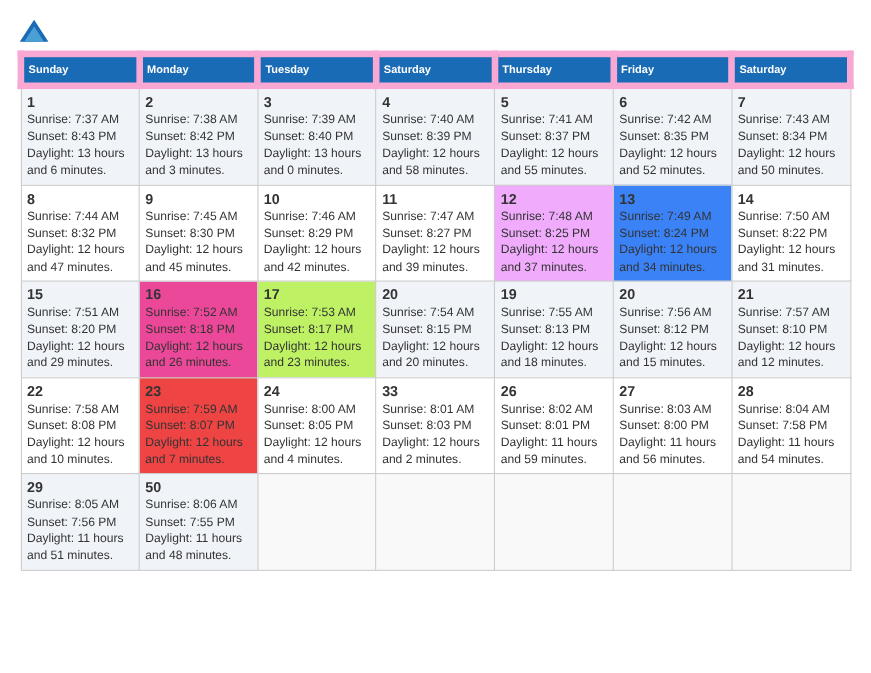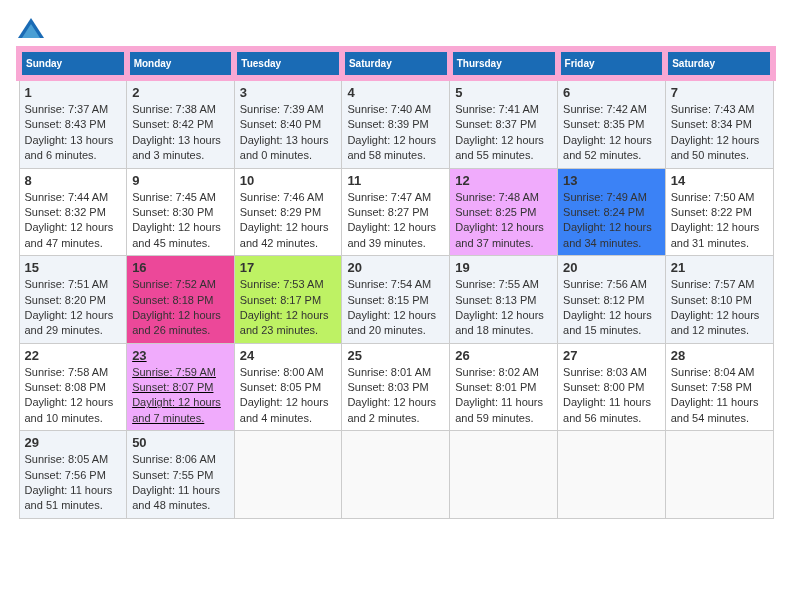--- a/index.html
+++ b/index.html
@@ -204,30 +204,30 @@
         <td style="background: rgb(240, 244, 249); margin-left: 22px;">
           <span class="day-num">21</span>
           <div class="day-info">Sunrise: 7:57 AM<br>Sunset: 8:10 PM<br>Daylight: 12 hours and 12 minutes.</div>
         </td>
       </tr>
       <tr>
         <td style="background: rgb(255, 255, 255);">
           <span class="day-num">22</span>
           <div class="day-info">Sunrise: 7:58 AM<br>Sunset: 8:08 PM<br>Daylight: 12 hours and 10 minutes.</div>
         </td>
-        <td style="background: #f0abfc; text-decoration: underline;">
+        <td style="background: #ef4444;">
           <span class="day-num">23</span>
           <div class="day-info">Sunrise: 7:59 AM<br>Sunset: 8:07 PM<br>Daylight: 12 hours and 7 minutes.</div>
         </td>
         <td style="background: rgb(255, 255, 255);">
           <span class="day-num">24</span>
           <div class="day-info">Sunrise: 8:00 AM<br>Sunset: 8:05 PM<br>Daylight: 12 hours and 4 minutes.</div>
         </td>
         <td style="background: rgb(255, 255, 255);">
-          <span class="day-num">25</span>
+          <span class="day-num">33</span>
           <div class="day-info">Sunrise: 8:01 AM<br>Sunset: 8:03 PM<br>Daylight: 12 hours and 2 minutes.</div>
         </td>
         <td style="background: rgb(255, 255, 255);">
           <span class="day-num">26</span>
           <div class="day-info">Sunrise: 8:02 AM<br>Sunset: 8:01 PM<br>Daylight: 11 hours and 59 minutes.</div>
         </td>
         <td style="background: rgb(255, 255, 255);">
           <span class="day-num">27</span>
           <div class="day-info">Sunrise: 8:03 AM<br>Sunset: 8:00 PM<br>Daylight: 11 hours and 56 minutes.</div>
         </td>

